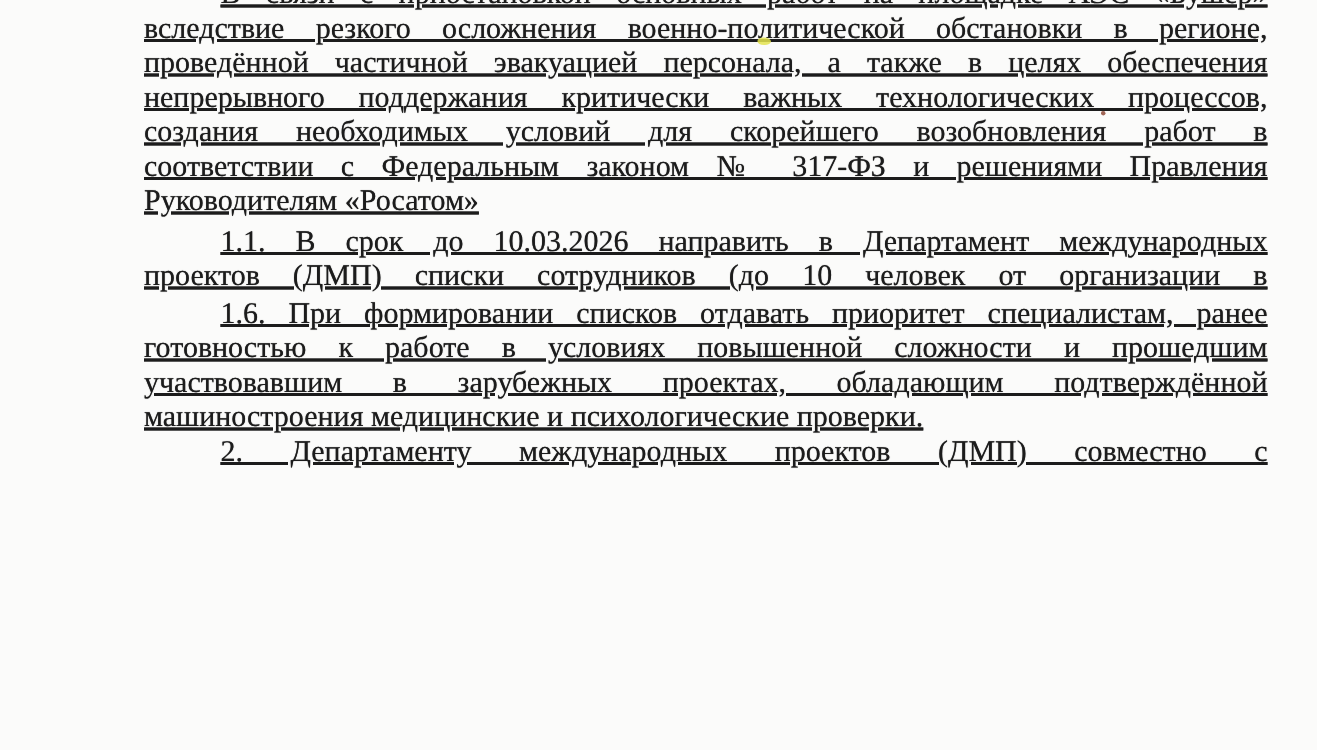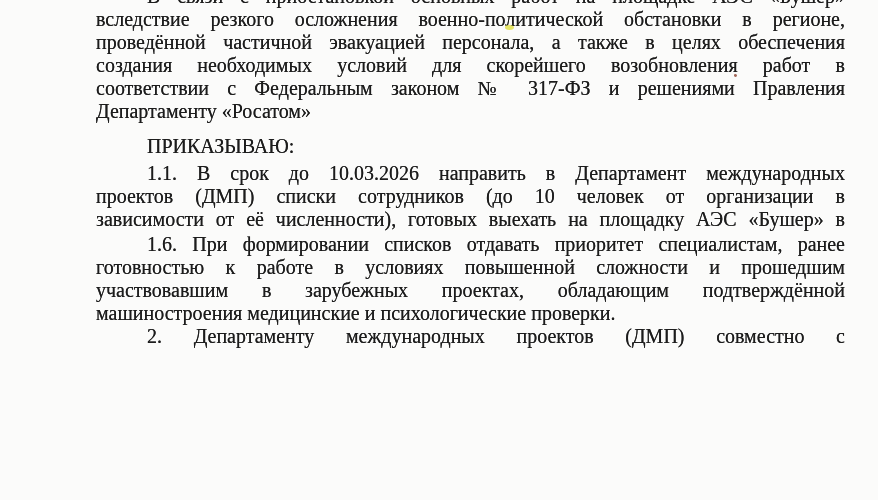--- a/index.html
+++ b/index.html
@@ -15,45 +15,42 @@
     position: absolute;
     left: 96px;
     top: -15px;
     width: 749px;
     font-size: 20px;
     line-height: 23px;
     color: #1c1c1c;
     text-shadow: 0 0 0.5px rgba(25, 25, 25, 0.85);
   }
   .para { margin: 0; }
-  .line { text-align: left; }
+  .line { text-align: left; text-decoration: underline; }
   .line.just { text-align: justify; text-align-last: justify; }
   .line.indent { text-indent: 51px; }
   .artifact { position: absolute; border-radius: 45% 55% 50% 50%; opacity: 0.85; }
 </style>
 </head>
 <body>
 
 <div class="page" style="background: rgb(251, 251, 250);">
   <div class="textblock" style="color: rgb(28, 28, 28);">
       <div class="para">
         <div class="line just indent">В связи с приостановкой основных работ на площадке АЭС «Бушер»</div>
         <div class="line just">вследствие резкого осложнения военно-политической обстановки в регионе,</div>
         <div class="line just">проведённой частичной эвакуацией персонала, а также в целях обеспечения</div>
+        <div class="line just">непрерывного поддержания критически важных технологических процессов,</div>
         <div class="line just">создания необходимых условий для скорейшего возобновления работ в</div>
         <div class="line just">соответствии с Федеральным законом № 317-ФЗ и решениями Правления</div>
-        <div class="line">Департаменту «Росатом»</div>
-      </div>
-      <div class="para" style="margin-top: 12px;">
-        <div class="line indent">ПРИКАЗЫВАЮ:</div>
+        <div class="line">Руководителям «Росатом»</div>
       </div>
       <div class="para" style="margin-top: 4px;">
         <div class="line just indent">1.1. В срок до 10.03.2026 направить в Департамент международных</div>
         <div class="line just">проектов (ДМП) списки сотрудников (до 10 человек от организации в</div>
-        <div class="line just">зависимости от её численности), готовых выехать на площадку АЭС «Бушер» в</div>
       </div>
       <div class="para" style="margin-top: 2px;">
         <div class="line just indent">1.6. При формировании списков отдавать приоритет специалистам, ранее</div>
         <div class="line just">готовностью к работе в условиях повышенной сложности и прошедшим</div>
         <div class="line just">участвовавшим в зарубежных проектах, обладающим подтверждённой</div>
         <div class="line">машиностроения медицинские и психологические проверки.</div>
       </div>
       <div class="para">
         <div class="line just indent">2. Департаменту международных проектов (ДМП) совместно с</div>
       </div>

